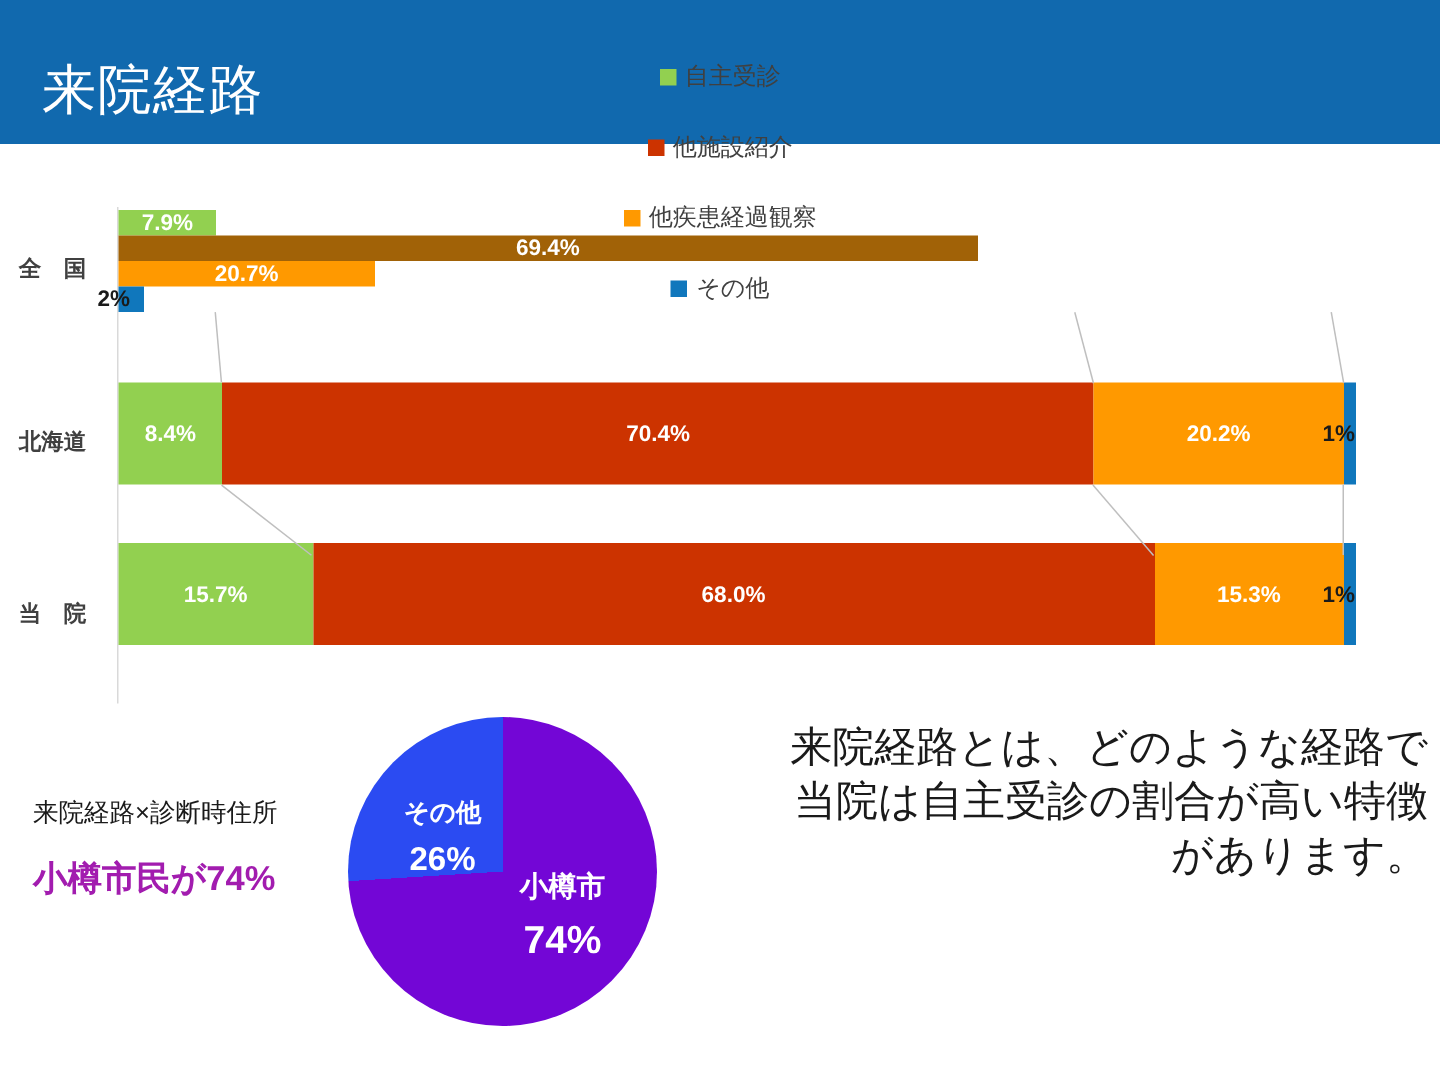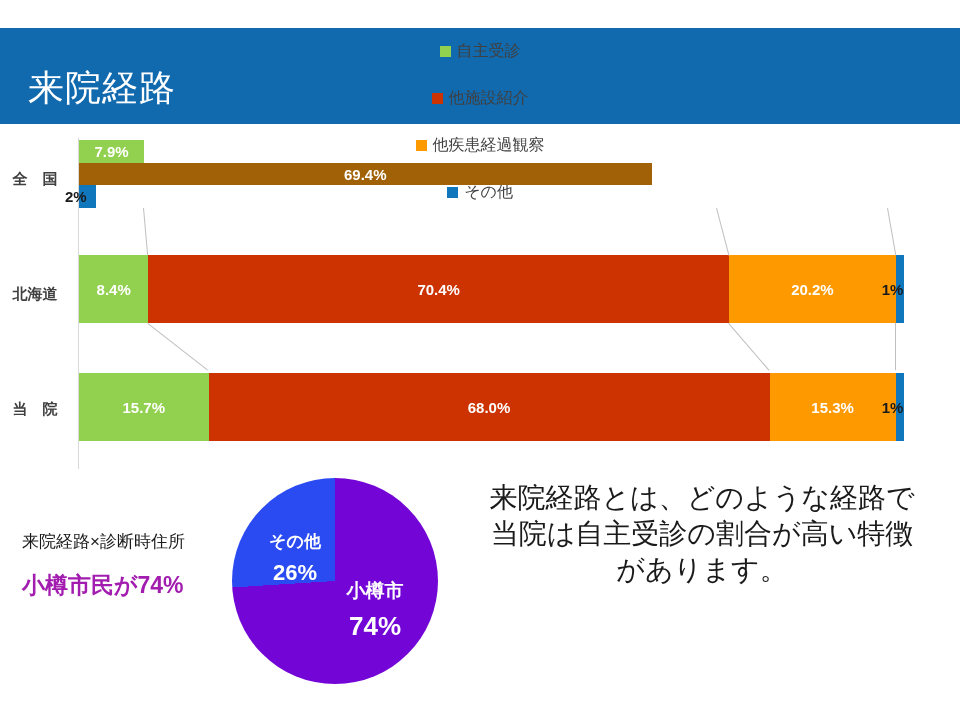--- a/index.html
+++ b/index.html
@@ -171,26 +171,26 @@
   #description {
     position: absolute;
     left: 452px;
     top: 480px;
     width: 500px;
     text-align: center;
     font-size: 28px;
     line-height: 36px;
     color: #1a1a1a;
   }
-  #description div { white-space: nowrap; }
+  #description div { white-space: nowrap; text-align: right; }
 </style>
 </head>
 <body>
 
-<div id="title-bar" style="background: rgb(17, 105, 174); margin-top: 28px;">
+<div id="title-bar" style="background: rgb(17, 105, 174);">
   <div id="title-text">来院経路</div>
 </div>
 
 <div id="legend">
   <div class="legend-item">
     <span class="legend-swatch" style="background: rgb(146, 208, 80);"></span>
     <span class="legend-label">自主受診</span>
   </div>
   <div class="legend-item">
     <span class="legend-swatch" style="background: rgb(204, 51, 0);"></span>
@@ -213,39 +213,42 @@
   <div class="cat-label" id="cat-1" style="top:151px;">北海道</div>
   <div class="cat-label" id="cat-2" style="top:266px;">当　院</div>
 
   <div class="bar-row" id="row-0" style="top:6px;flex-direction:column;">
       <div class="seg" style="width: 65.175px; background: rgb(146, 208, 80);">
         <span class="seg-label">7.9%</span>
       </div>
       <div class="seg" style="width: 572.55px; background: #a16207;">
         <span class="seg-label">69.4%</span>
       </div>
+      <div class="seg" style="width: 170.775px; background: rgb(255, 153, 0);">
+        <span class="seg-label">20.7%</span>
+      </div>
       <div class="seg" style="width: 16.5px; background: rgb(16, 119, 188);">
         <span class="seg-label dark">2%</span>
       </div>
     </div>
   <div class="bar-row" id="row-1" style="top:121px;">
       <div class="seg" style="width: 69.3px; background: rgb(146, 208, 80);">
         <span class="seg-label">8.4%</span>
       </div>
       <div class="seg" style="width: 580.8px; background: rgb(204, 51, 0); justify-content: center;">
         <span class="seg-label">70.4%</span>
       </div>
       <div class="seg" style="width: 166.65px; background: rgb(255, 153, 0);">
         <span class="seg-label">20.2%</span>
       </div>
       <div class="seg" style="width: 8.25px; background: rgb(16, 119, 188);">
         <span class="seg-label dark">1%</span>
       </div>
     </div>
-  <div class="bar-row" id="row-2" style="top:239px;">
+  <div class="bar-row" id="row-2" style="top:228px;">
       <div class="seg" style="width: 129.525px; background: rgb(146, 208, 80);">
         <span class="seg-label">15.7%</span>
       </div>
       <div class="seg" style="width: 561px; background: rgb(204, 51, 0);">
         <span class="seg-label">68.0%</span>
       </div>
       <div class="seg" style="width: 126.225px; background: rgb(255, 153, 0);">
         <span class="seg-label">15.3%</span>
       </div>
       <div class="seg" style="width: 8.25px; background: rgb(16, 119, 188);">

